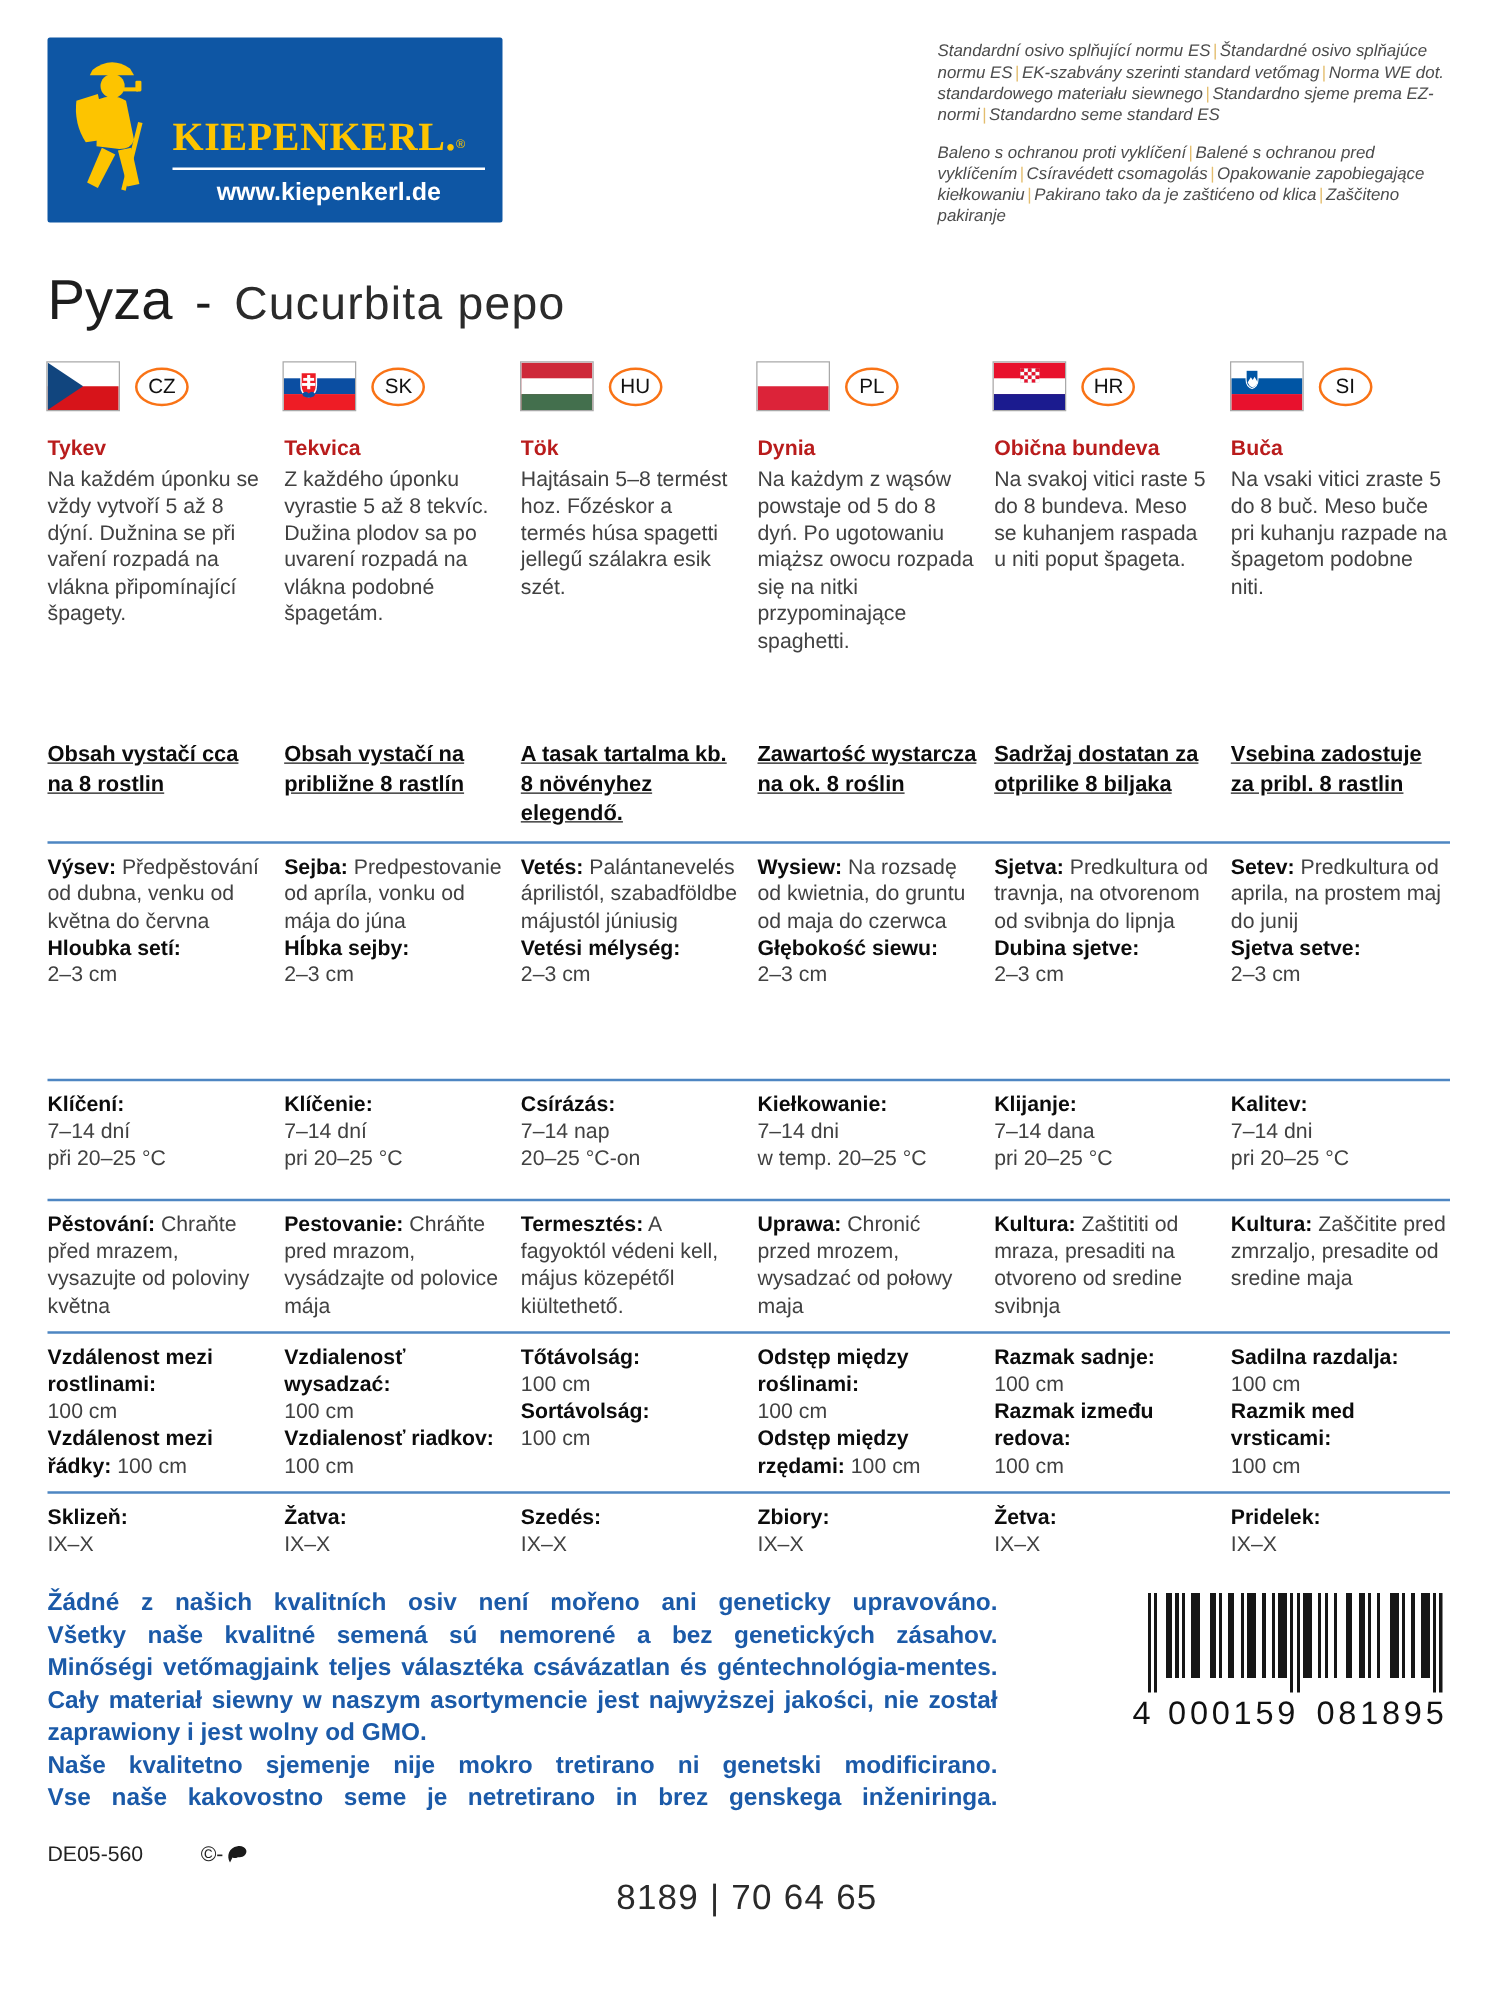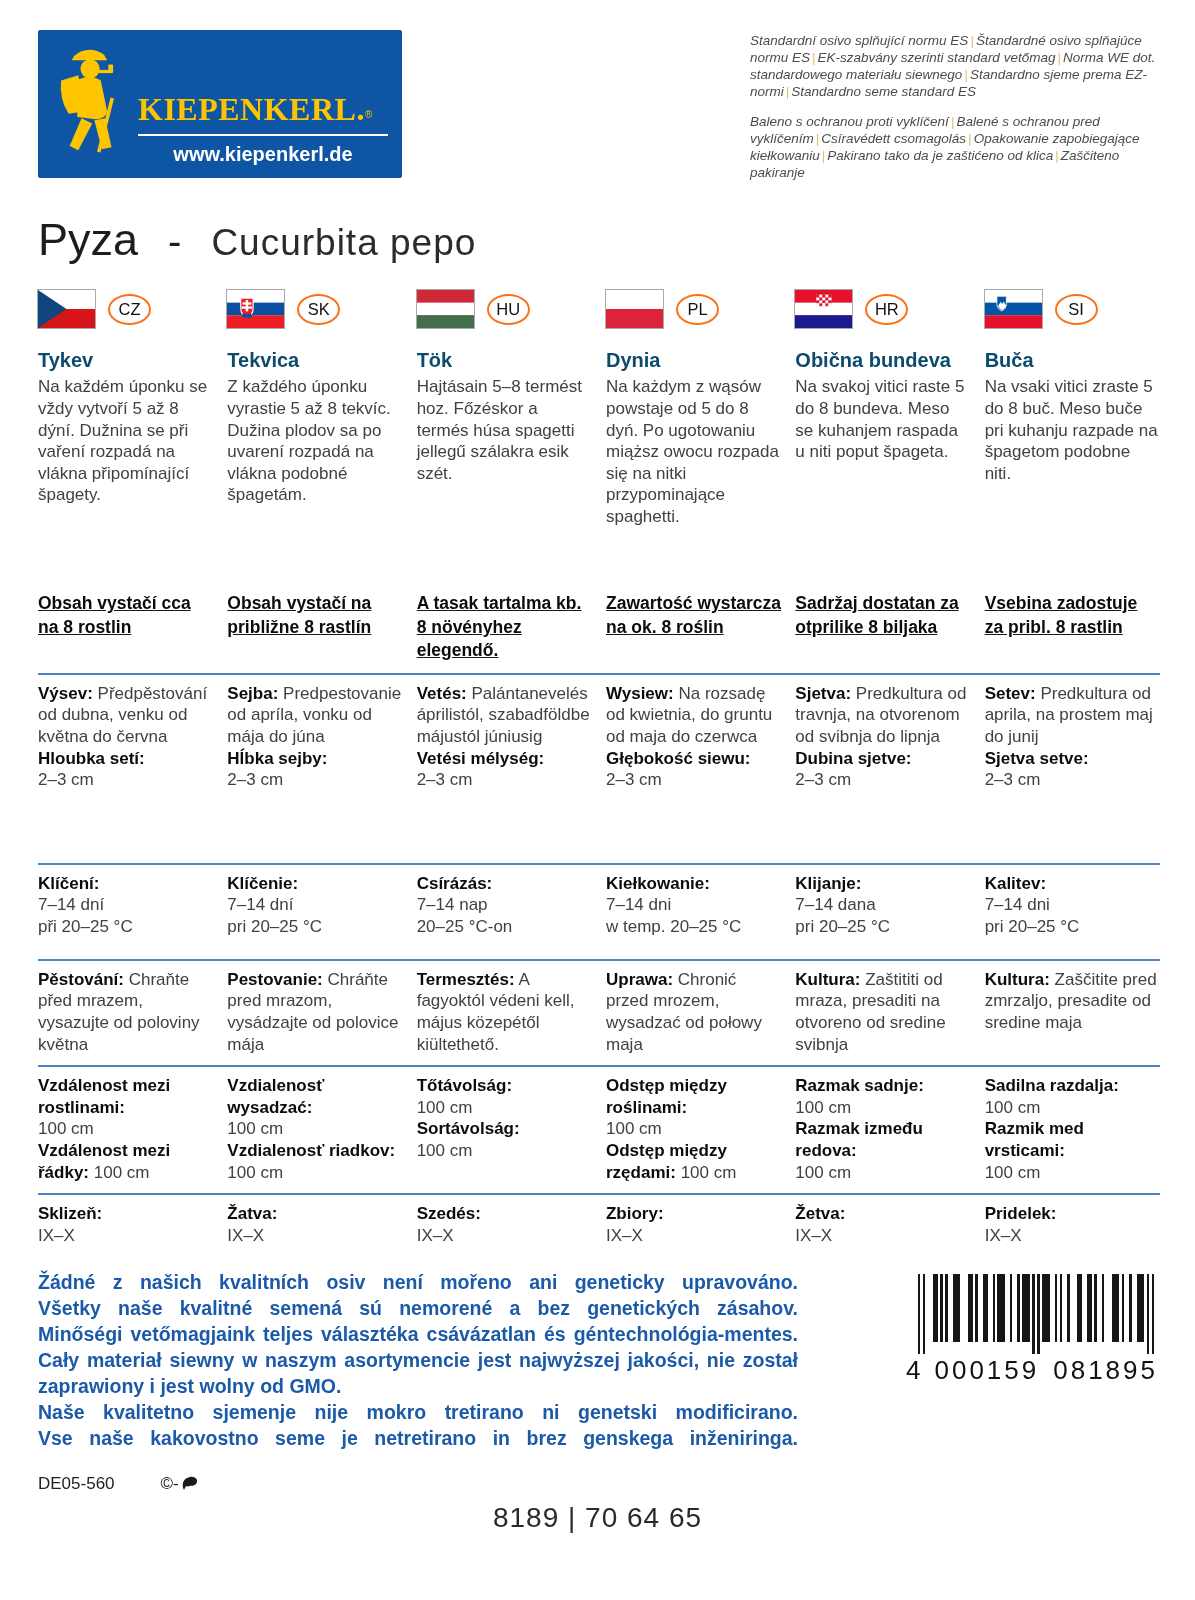--- a/index.html
+++ b/index.html
@@ -22,42 +22,42 @@
     font-family:"Liberation Serif", serif; font-weight:700; font-size:32px;
     color:var(--brand-yellow,#fdc400); letter-spacing:.5px;
   }
   .reg{ font-size:10px; color:var(--brand-yellow,#fdc400); vertical-align:2px;}
   .logo-rule{ grid-column:2; height:2px; background:#fff; margin:4px 0 7px 0; }
   .site{ grid-column:2; color:#fff; font-weight:700; font-size:20px; text-align:center; }
   .notes{ width:410px; font-style:italic; font-size:13.5px; line-height:1.26; color:#4c4c4c; padding-top:2px;}
   .notes p + p{ margin-top:13px; }
   .notes .sep{ color:var(--pipe-gold,#e3bd6e); padding:0 2px; font-style:normal; }
   
-  .title{ margin-top:33px; display:flex; align-items:baseline; gap:30px; }
+  .title{ margin-top:33px; display:flex; align-items:baseline; gap:18px; }
   .variety{ font-size:45px; color:#1d1d1d; }
   .dash{ font-size:40px; color:#1d1d1d; }
   .species{ font-size:37px; letter-spacing:1px; color:#2b2b2b; }
   
   #table{ margin-top:24px; }
   .row{ display:grid; grid-template-columns:repeat(6,1fr); column-gap:14px; }
   .row.ruled{ border-bottom:2px solid var(--divider-blue,#4e86c2); }
   .cell{ font-size:17px; line-height:1.27; color:#414141; padding:8px 0 10px; }
   .cell b{ color:#0c0c0c; }
   .cell p{ margin:0; }
   .r-flags .cell{ display:flex; align-items:center; gap:13px; padding:0; }
   .r-flags{ margin-bottom:12px; }
   .flag{ width:57px; height:38px; outline:1px solid #a9a9a9; flex:none; }
   .flag svg{ display:block; width:100%; height:100%; }
   .oval{
     width:43px; height:31px; border:2px solid #f97316; border-radius:50%;
     display:flex; align-items:center; justify-content:center;
     font-size:16.5px; color:#111; flex:none;
   }
   .r-desc{ min-height:240px; }
-  .r-desc .cname{ display:block; margin-bottom:3px; font-size:20px; color:#0c4a6e; }
+  .r-desc .cname{ display:block; margin-bottom:3px; font-size:17px; color:#b91c1c; }
   .r-content{ min-height:92px;text-decoration:underline; }
   .r-content .cell{ font-weight:700; color:#0c0c0c; font-size:17.5px; line-height:1.35; padding-top:12px; }
   .r-sow{ min-height:190px; }
   .r-germ{ min-height:96px; }
   .r-cult{ min-height:106px; }
   .r-space{ min-height:114px; }
   .r-harv{ min-height:48px; }
   
   .footer{ display:flex; margin-top:14px; align-items:flex-start; }
   .gmo{ width:760px; }

